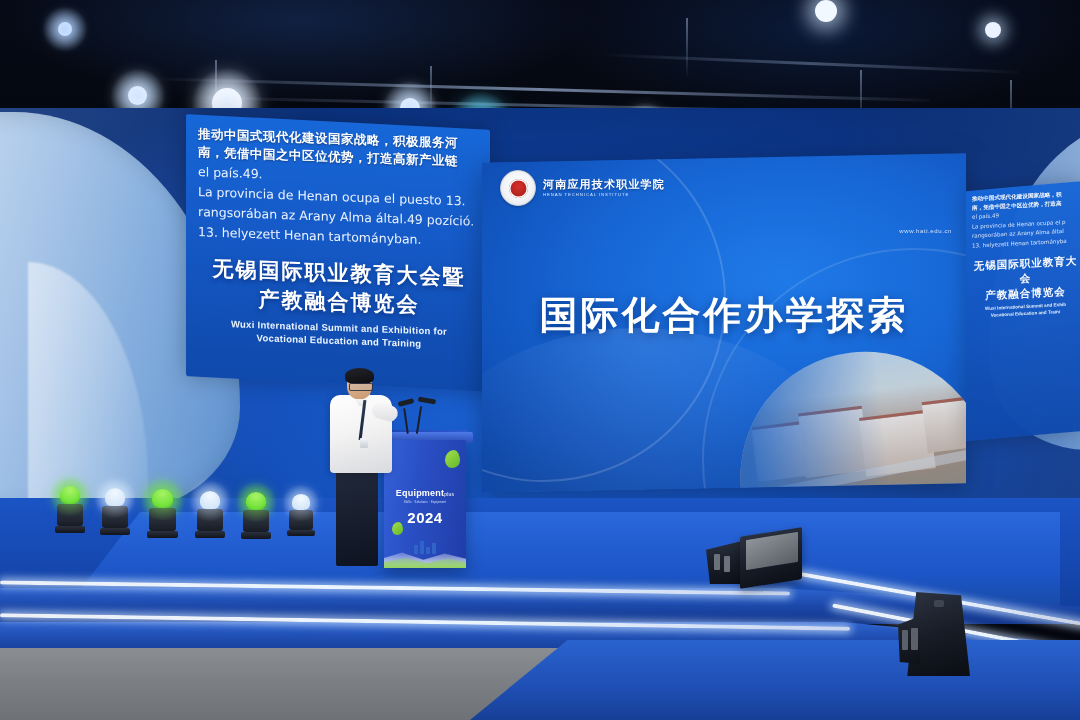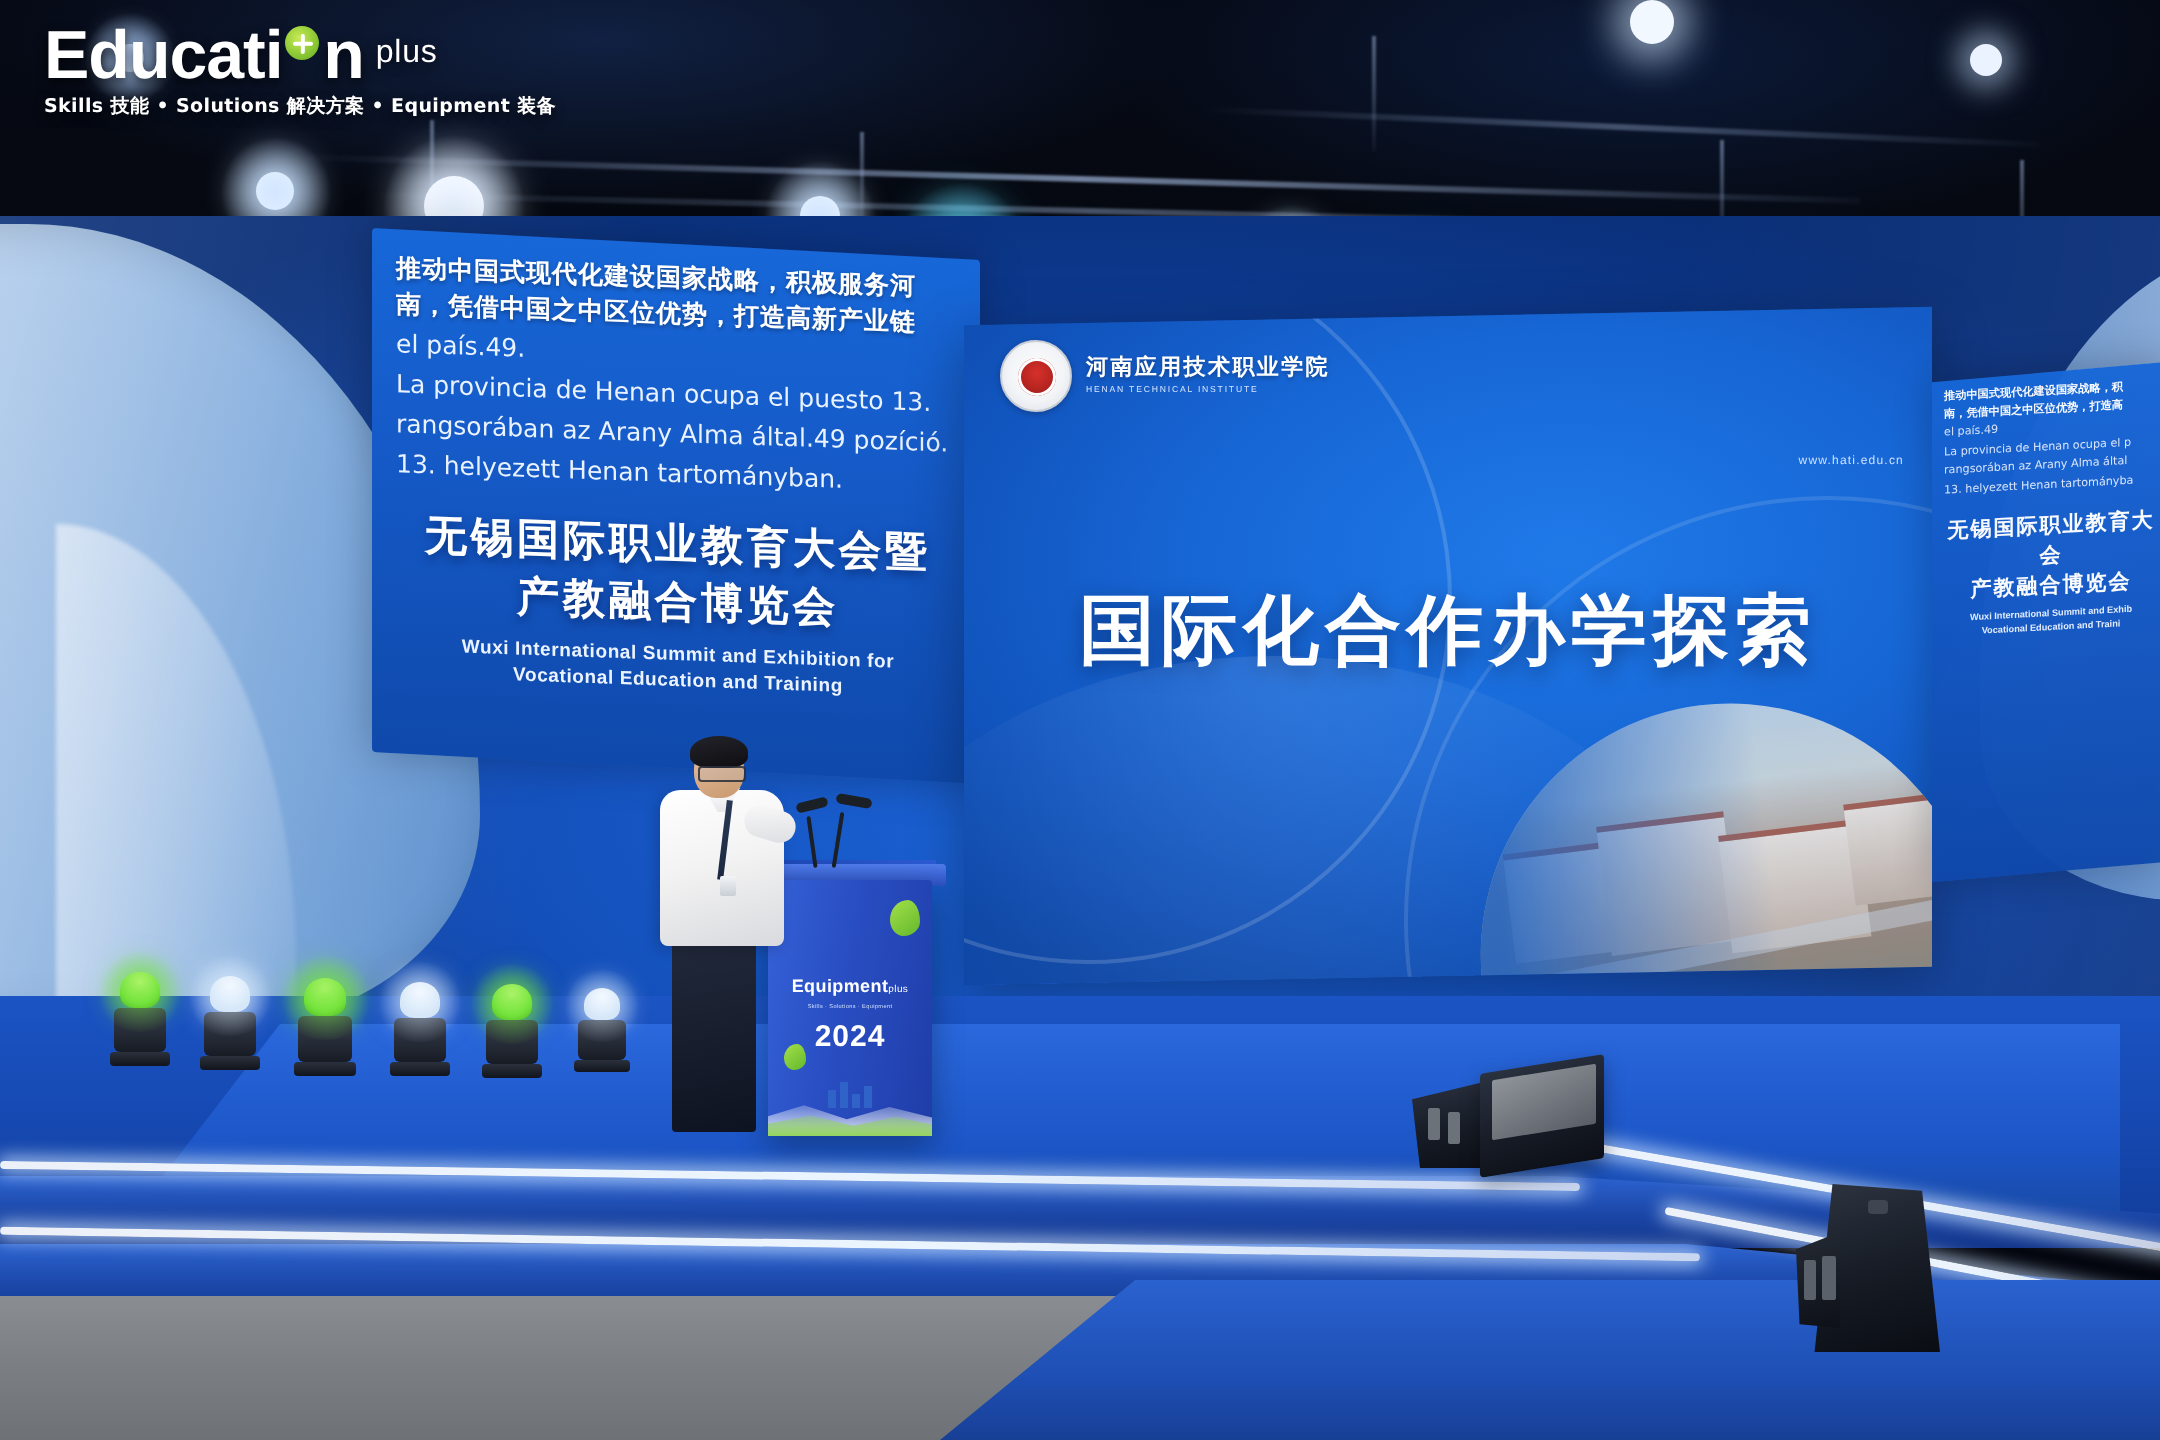--- a/index.html
+++ b/index.html
@@ -563,21 +563,14 @@
   </div>
 
   <div style="position:absolute;left:898px;top:592px;width:82px;height:86px;">
     <div style="position:absolute;left:8px;top:0;width:64px;height:84px;background:linear-gradient(165deg,#2d3440 0%,#171c26 50%,#0a0d13 100%);clip-path:polygon(16% 0%, 86% 4%, 100% 100%, 2% 100%);box-shadow:0 5px 12px rgba(0,0,0,.45);"></div>
     <div style="position:absolute;left:0;top:24px;width:22px;height:48px;background:linear-gradient(165deg,#242a34,#0d1017);clip-path:polygon(0% 18%, 100% 0%, 100% 100%, 8% 96%);"></div>
     <div style="position:absolute;left:4px;top:38px;width:6px;height:20px;background:#5b616b;border-radius:1px;"></div>
     <div style="position:absolute;left:13px;top:36px;width:7px;height:22px;background:#5b616b;border-radius:1px;"></div>
     <div style="position:absolute;left:36px;top:8px;width:10px;height:7px;background:#3f4652;border-radius:2px;"></div>
   </div>
 
-  <div class="wm">
-    <div class="wm-row">
-      <div class="wm-edu"><span>Educati</span><span class="wm-o-wrap"><span style="visibility:hidden;">o</span><span class="wm-dot"></span></span><span>n</span></div>
-      <div class="wm-plus">plus</div>
-    </div>
-    <div class="wm-tag">Skills 技能 • Solutions 解决方案 • Equipment 装备</div>
-  </div>
 
 </div>
 
 </body></html>

